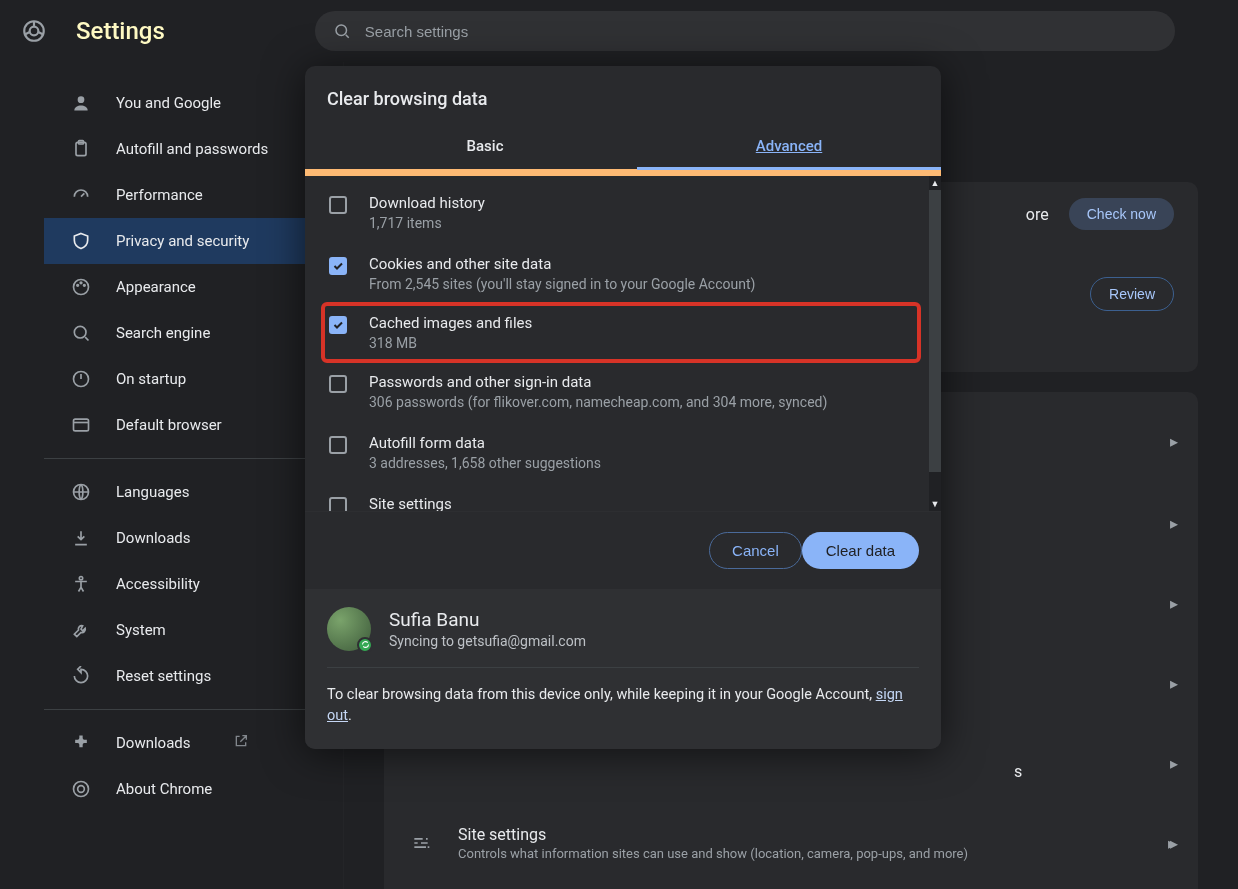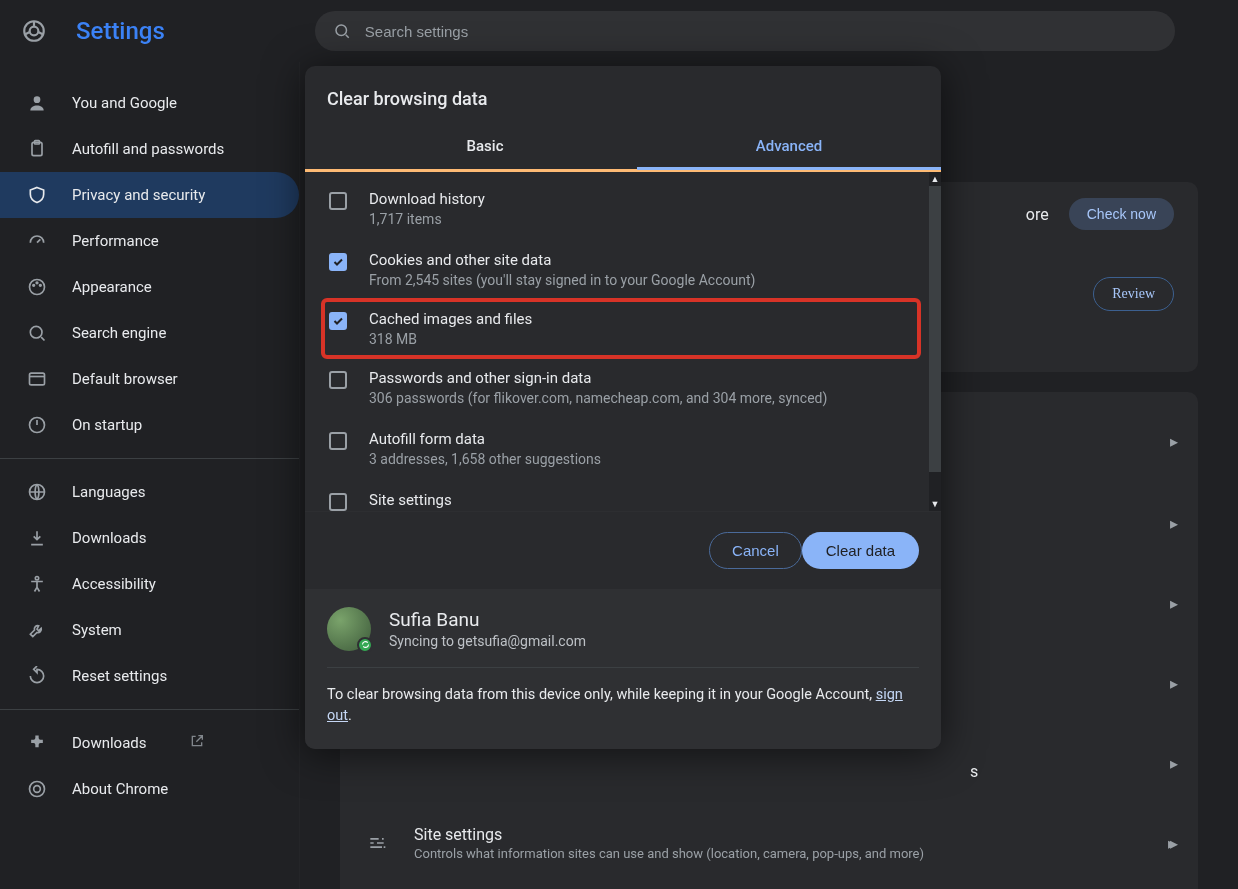--- a/index.html
+++ b/index.html
@@ -20,21 +20,21 @@
     padding-left: 20px;
   }
   .header .logo {
     width: 28px; height: 28px;
     margin-right: 28px;
     display:flex;align-items:center;justify-content:center;
   }
   .header .title {
     font-size: 24px;
     font-weight: 500;
-    color: #3b82f6;
+    color: #fef9c3;
     margin-right: 150px;
   }
   .search-bar {
     flex: 0 0 860px;
     height: 40px;
     background: #303134;
     border-radius: 20px;
     display: flex;
     align-items: center;
     padding: 0 18px;
@@ -46,21 +46,21 @@
     background: transparent;
     border: none;
     outline: none;
     color: #7dd3fc;
     font-size: 15px;
     width: 100%;
   }
   .search-bar input::placeholder { color: #9aa0a6; }
 
   
-  .layout { display: flex; height: calc(889px - 62px); }
+  .layout { display: flex; height: calc(889px - 62px); margin-left: 44px; }
 
   
   .sidebar {
     width: 300px;
     padding-top: 18px;
     border-right: 1px solid rgba(255,255,255,0.02);
   }
   .sidebar hr {
     border: none;
     border-top: 1px solid #3c4043;
@@ -108,21 +108,20 @@
     cursor:pointer;
   }
   .btn-outline {
     background:transparent;
     border:1px solid #3c6090;
     color:#a8c7fa;
     border-radius:20px;
     padding:8px 18px;
     font-size:14px;
     cursor:pointer;
-    font-family:Liberation Serif, serif;
   }
   .row-item {
     display:flex;
     align-items:center;
     gap:22px;
     padding:16px 0;
     position:relative;
   }
   .row-item .chev {
     position:absolute; right:0; color:#9aa0a6;
@@ -145,33 +144,33 @@
     justify-content:space-between;
   }
   .dialog-header {
     padding: 22px 22px 18px;
     font-size: 18px;
     font-weight: 500;
     color:#e8eaed;
   }
   .tabs {
     display:flex;
-    border-bottom:3px solid #fdba74;
+    border-bottom:7px solid #fdba74;
     padding-left:28px;
   }
   .tab {
     flex:1;
     text-align:center;
     padding:10px 0 12px;
     font-size:15px;
     font-weight:500;
     cursor:pointer;
   }
   .tab.basic { color:#e8eaed; }
-  .tab.adv { color:#8ab4f8; border-bottom:3px solid #8ab4f8; margin-bottom:-1px;}
+  .tab.adv { color:#8ab4f8; border-bottom:3px solid #8ab4f8; margin-bottom:-1px;text-decoration:underline;}
 
   .list {
     flex:1;
     overflow:hidden;
     position:relative;
   }
   .list-inner {
     position:absolute;
     top:0;left:0;right:12px;bottom:0;
     padding: 6px 10px 0 18px;
@@ -302,36 +301,36 @@
     </div>
     <div class="s-item">
       <span class="s-icon">
           <svg width="20" height="20" viewBox="0 0 24 24" fill="none" stroke="#9aa0a6" stroke-width="2">
             <rect x="6" y="4" width="12" height="16" rx="2"></rect>
             <rect x="9" y="2" width="6" height="4" rx="1"></rect>
           </svg>
         </span>
       <span>Autofill and passwords</span>
     </div>
+    <div class="s-item">
+      <span class="s-icon">
+          <svg width="20" height="20" viewBox="0 0 24 24" fill="none" stroke="#9aa0a6" stroke-width="2">
+            <path d="M4 14a8 8 0 0116 0"></path>
+            <path d="M12 14l4-4"></path>
+          </svg>
+        </span>
+      <span>Performance</span>
+    </div>
     <div class="s-item selected">
       <span class="s-icon">
           <svg width="20" height="20" viewBox="0 0 24 24" fill="none" stroke="#e8eaed" stroke-width="2">
             <path d="M12 3l8 3v5c0 5-3 8-8 10-5-2-8-5-8-10V6z"></path>
           </svg>
         </span>
       <span>Privacy and security</span>
-    </div>
-    <div class="s-item">
-      <span class="s-icon">
-          <svg width="20" height="20" viewBox="0 0 24 24" fill="none" stroke="#9aa0a6" stroke-width="2">
-            <path d="M4 14a8 8 0 0116 0"></path>
-            <path d="M12 14l4-4"></path>
-          </svg>
-        </span>
-      <span>Performance</span>
     </div>
     <div class="s-item">
       <span class="s-icon">
           <svg width="20" height="20" viewBox="0 0 24 24" fill="none" stroke="#9aa0a6" stroke-width="2">
             <circle cx="12" cy="12" r="9"></circle>
             <circle cx="8" cy="10" r="1" fill="#9aa0a6"></circle>
             <circle cx="12" cy="7" r="1" fill="#9aa0a6"></circle>
             <circle cx="16" cy="10" r="1" fill="#9aa0a6"></circle>
           </svg>
         </span>
@@ -342,34 +341,34 @@
           <svg width="20" height="20" viewBox="0 0 24 24" fill="none" stroke="#9aa0a6" stroke-width="2">
             <circle cx="11" cy="11" r="7"></circle>
             <path d="M21 21l-4-4"></path>
           </svg>
         </span>
       <span>Search engine</span>
     </div>
     <div class="s-item">
       <span class="s-icon">
           <svg width="20" height="20" viewBox="0 0 24 24" fill="none" stroke="#9aa0a6" stroke-width="2">
+            <circle cx="12" cy="12" r="9"></circle>
+            <path d="M12 6v6"></path>
+          </svg>
+        </span>
+      <span>On startup</span>
+    </div>
+    <div class="s-item">
+      <span class="s-icon">
+          <svg width="20" height="20" viewBox="0 0 24 24" fill="none" stroke="#9aa0a6" stroke-width="2">
             <rect x="3" y="5" width="18" height="14" rx="2"></rect>
             <path d="M3 9h18"></path>
           </svg>
         </span>
       <span>Default browser</span>
-    </div>
-    <div class="s-item">
-      <span class="s-icon">
-          <svg width="20" height="20" viewBox="0 0 24 24" fill="none" stroke="#9aa0a6" stroke-width="2">
-            <circle cx="12" cy="12" r="9"></circle>
-            <path d="M12 6v6"></path>
-          </svg>
-        </span>
-      <span>On startup</span>
     </div>
     <hr>
     <div class="s-item">
       <span class="s-icon">
           <svg width="20" height="20" viewBox="0 0 24 24" fill="none" stroke="#9aa0a6" stroke-width="2">
             <circle cx="12" cy="12" r="9"></circle>
             <path d="M3 12h18M12 3c3 3 3 15 0 18M12 3c-3 3-3 15 0 18"></path>
           </svg>
         </span>
       <span>Languages</span>

